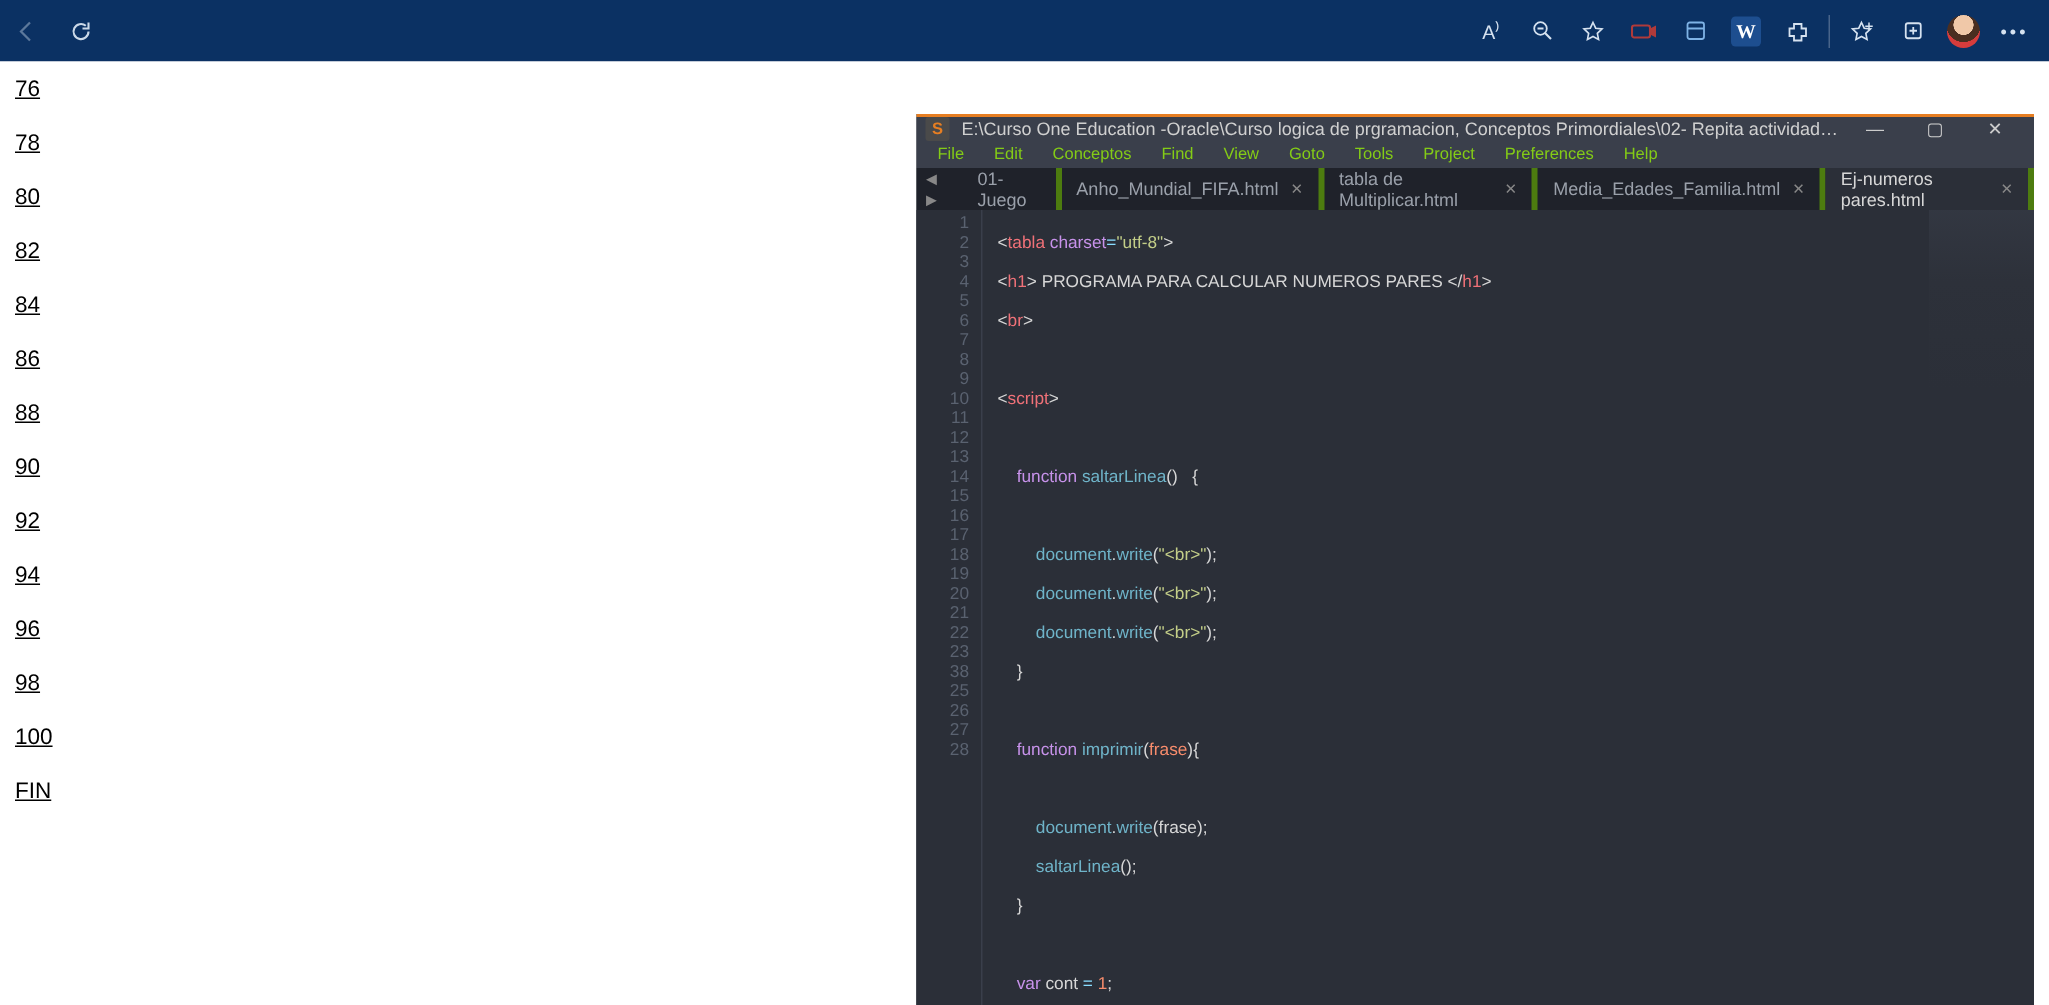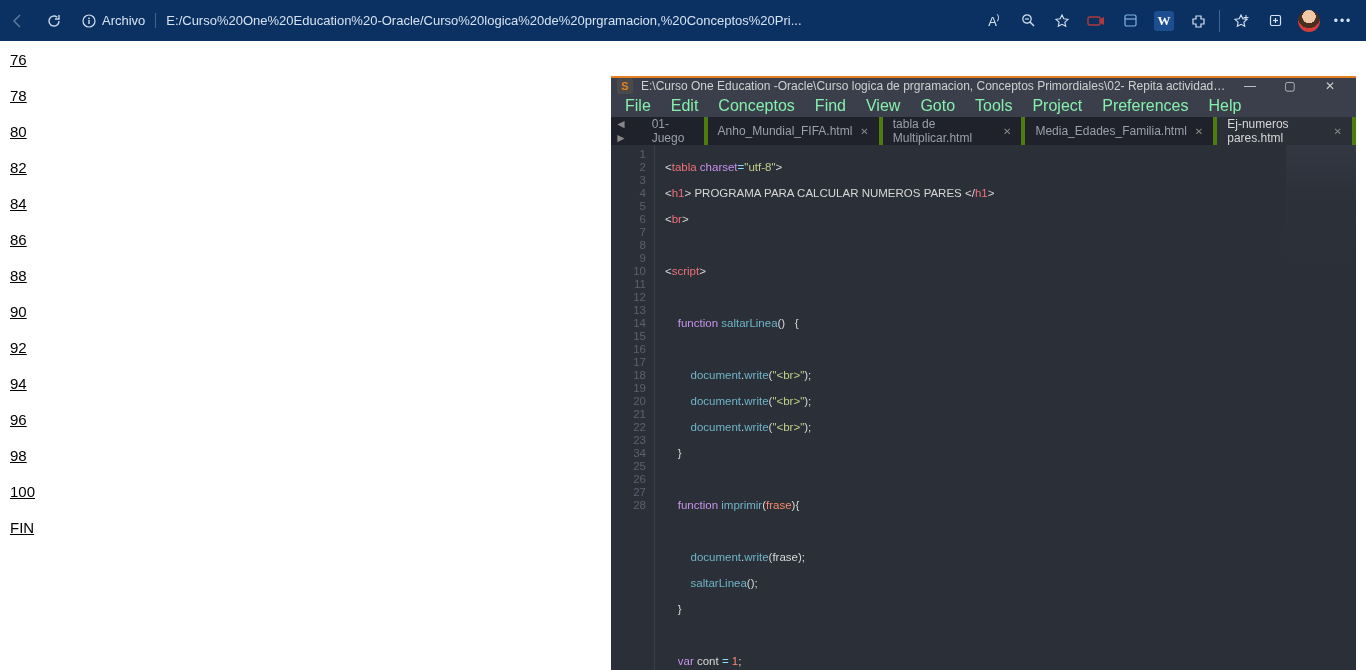--- a/index.html
+++ b/index.html
@@ -22,21 +22,21 @@
 .page .row { margin-bottom:19px;text-decoration:underline; }
 
 
 .sublime { position:absolute; top:76px; left:611px; width:745px; height:594px; background:#2b2f38; border-top:2px solid #e67e22; display:flex; flex-direction:column; font-size:12px; color:#c9c9c9; }
 .st-title { height:28px; background:#3a3f4b; display:flex; align-items:center; padding:0 6px; }
 .st-title .logo { width:16px; height:16px; background:#4a4a4a; border-radius:2px; margin-right:8px; display:flex; align-items:center; justify-content:center; }
 .st-title .logo span { color:#e67e22; font-weight:bold; font-size:11px; }
 .st-title .t-text { flex:1; font-size:12px; color:#d0d0d0; white-space:nowrap; overflow:hidden; text-overflow:ellipsis; }
 .st-title .win-btn { width:40px; text-align:center; color:#ccc; font-size:12px; }
 .st-menu { height:23px; background:#3a3f4b; display:flex; align-items:center; padding:0 6px; gap:4px; }
-.st-menu span { padding:3px 8px; font-size:16px; color:#86efac; }
+.st-menu span { padding:3px 8px; font-size:11px; color:#84cc16; }
 .st-tabs { height:28px; background:#1f222a; display:flex; align-items:stretch; }
 .st-tabs .nav-arrows { display:flex; align-items:center; padding:0 4px; color:#888; }
 .tab { display:flex; align-items:center; padding:0 10px; font-size:12px; color:#9aa0aa; border-right:4px solid #4d7c0f; position:relative; }
 .tab.active { background:#2b2f38; color:#d7d7d7; }
 .tab .close { margin-left:8px; font-size:10px; color:#888; }
 .editor-wrap { flex:1; display:flex; background:#2b2f38; position:relative; }
 .gutter { width:44px; background:#2b2f38; text-align:right; padding:3px 8px 0 0; font-family:Consolas,monospace; font-size:11.5px; color:#5a6270; line-height:13px; border-right:1px solid #3a3f4b; }
 .code { flex:1; padding:3px 0 0 10px; font-family:Consolas,monospace; font-size:11.5px; line-height:13px; white-space:pre; color:#c9c9c9; position:relative; }
 .code .ln { height:13px; }
 .minimap { position:absolute; top:0; right:0; width:70px; height:120px; background:linear-gradient(to bottom,#3a3f4b 0%,#2f333c 40%,#2b2f38 100%); opacity:.5; }
@@ -53,31 +53,20 @@
   <div class="edge-btn disabled">
       <svg width="16" height="16" viewBox="0 0 16 16">
         <path d="M10 2 L4 8 L10 14" stroke="#d6e2f0" stroke-width="1.5" fill="none"></path>
       </svg>
     </div>
   <div class="edge-btn enabled">
       <svg width="16" height="16" viewBox="0 0 16 16">
         <path d="M13 8a5 5 0 1 1-1.8-3.8M13 2v4h-4" stroke="#d6e2f0" stroke-width="1.4" fill="none"></path>
       </svg>
     </div>
-  <div class="addr">
-    <div class="info-chip">
-      <svg width="14" height="14" viewBox="0 0 14 14">
-          <circle cx="7" cy="7" r="6" stroke="#d6e2f0" stroke-width="1.2" fill="none"></circle>
-          <circle cx="7" cy="4.3" r="0.9" fill="#d6e2f0"></circle>
-          <rect x="6.3" y="6" width="1.4" height="4" fill="#d6e2f0"></rect>
-        </svg>
-      <span>Archivo</span>
-    </div>
-    <span class="url">E:/Curso%20One%20Education%20-Oracle/Curso%20logica%20de%20prgramacion,%20Conceptos%20Pri...</span>
-  </div>
   <div class="right-icons">
     <div class="edge-btn">
         <span style="font-size:13px">A⁾</span>
       </div>
     <div class="edge-btn">
         <svg width="15" height="15" viewBox="0 0 15 15">
           <circle cx="6" cy="6" r="4.2" stroke="#d6e2f0" stroke-width="1.2" fill="none"></circle>
           <line x1="9" y1="9" x2="13" y2="13" stroke="#d6e2f0" stroke-width="1.4"></line>
           <line x1="4" y1="6" x2="8" y2="6" stroke="#d6e2f0" stroke-width="1.2"></line>
         </svg>
@@ -210,21 +199,21 @@
         <div>14</div>
         <div>15</div>
         <div>16</div>
         <div>17</div>
         <div>18</div>
         <div>19</div>
         <div>20</div>
         <div>21</div>
         <div class="hl">22</div>
         <div>23</div>
-        <div>34</div>
+        <div>38</div>
         <div>25</div>
         <div>26</div>
         <div>27</div>
         <div>28</div>
       </div>
     <div class="code" id="code">
 <div class="ln"><span class="c-txt">&lt;</span><span class="c-tag">tabla</span><span class="c-attr"> charset</span><span class="c-op">=</span><span class="c-str">"utf-8"</span><span class="c-txt">&gt;</span></div>
 <div class="ln"><span class="c-txt">&lt;</span><span class="c-tag">h1</span><span class="c-txt">&gt;</span><span class="c-txt"> PROGRAMA PARA CALCULAR NUMEROS PARES </span><span class="c-txt">&lt;/</span><span class="c-tag">h1</span><span class="c-txt">&gt;</span></div>
 <div class="ln"><span class="c-txt">&lt;</span><span class="c-tag">br</span><span class="c-txt">&gt;</span></div>
 <div class="ln"></div>

